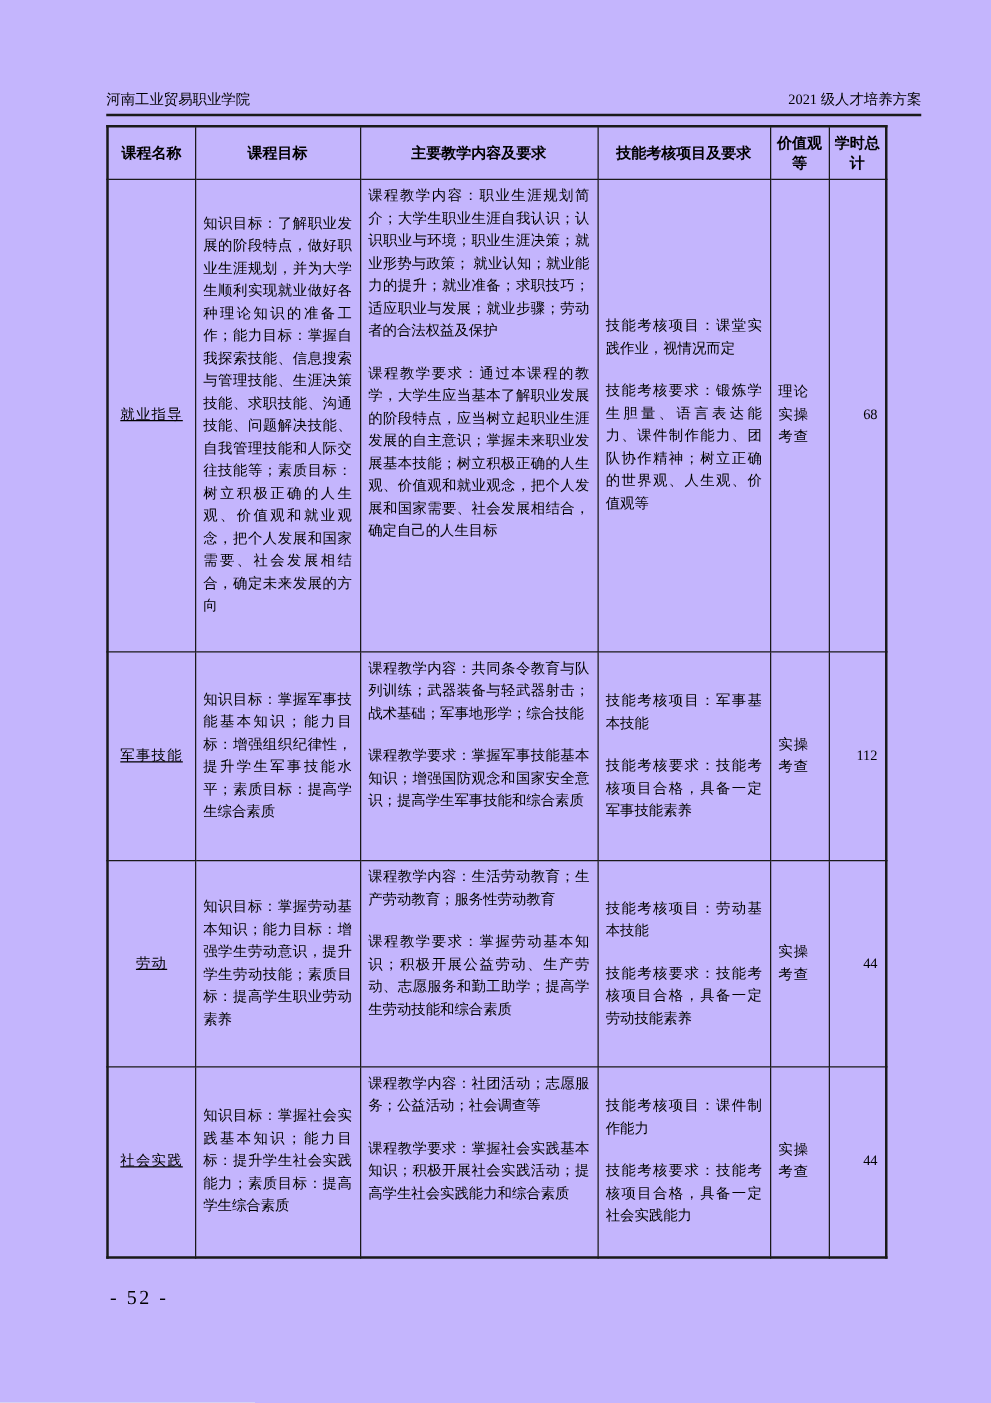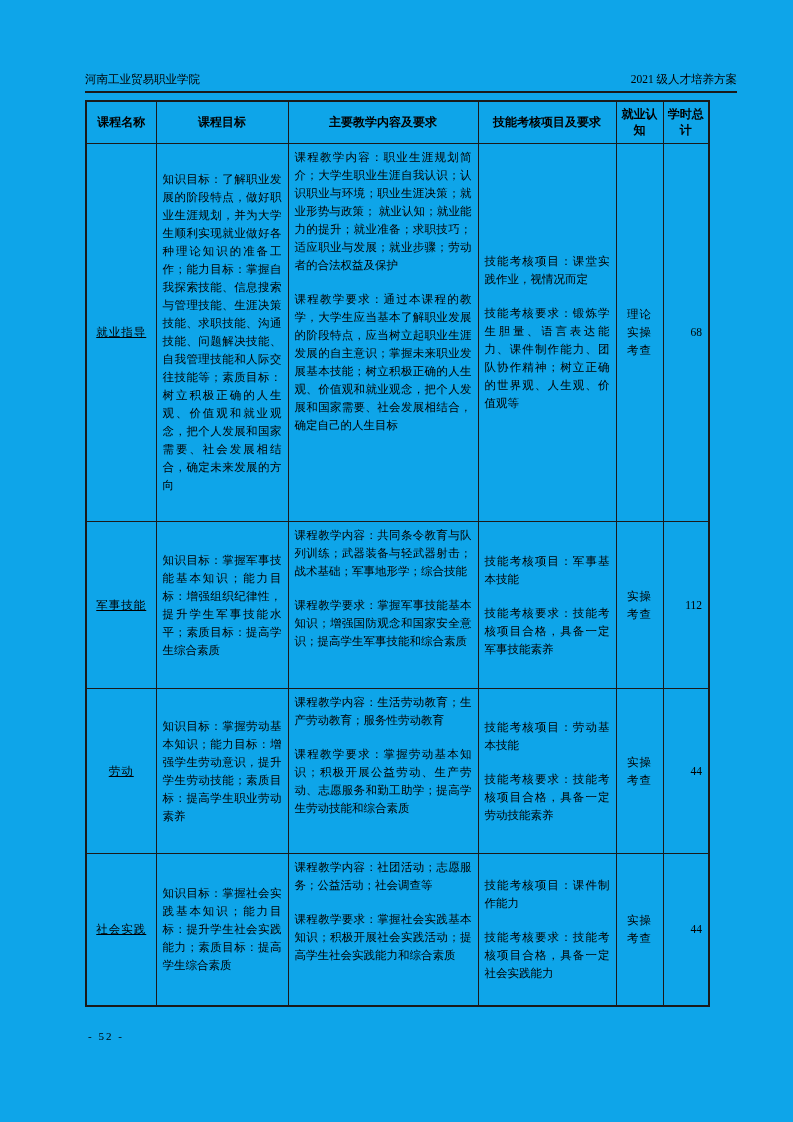--- a/index.html
+++ b/index.html
@@ -1,19 +1,19 @@
 <!DOCTYPE html>
 <html><head>
 <meta charset="utf-8">
 <style>
   html,body{margin:0;padding:0;background:#e8e8e8;}
   .page{
     position:relative;
     width:793px;height:1122px;
-    background:#0ea5e9;
+    background:#c4b5fd;
     font-family:"Liberation Serif","DejaVu Serif",serif;
     color:#000;
     overflow:hidden;
     margin:0 auto;
   }
   .page-header{
     position:absolute;
     left:85px; top:72px; width:652px;
     display:flex; justify-content:space-between; align-items:flex-end;
     font-size:11.5px;
@@ -57,31 +57,31 @@
     vertical-align:middle;
     text-align:justify;
   }
   .cell-content, .cell-assessment{
     text-align:justify;
   }
   .cell-content{vertical-align:top;}
   .cell-assessment{vertical-align:middle;}
   .para2{margin-top:16px;}
   .cell-method{
-    text-align:center; vertical-align:middle;
+    vertical-align:middle;
     white-space:pre-line;
     letter-spacing:1px;
   }
   .cell-hours{
     text-align:right; vertical-align:middle;
   }
   .page-footer{
     position:absolute;
     left:88px; top:1030px;
-    font-size:11px;
+    font-size:16px;
     letter-spacing:2px;
   }
 </style>
 </head>
 <body>
 
 <div class="page">
 
   <div class="page-header">
     <span>河南工业贸易职业学院</span>
@@ -96,21 +96,21 @@
       <col style="width:138px">
       <col style="width:47px">
       <col style="width:46px">
     </colgroup>
     <thead>
       <tr class="tr-header">
         <th>课程名称</th>
         <th>课程目标</th>
         <th>主要教学内容及要求</th>
         <th>技能考核项目及要求</th>
-        <th>就业认知</th>
+        <th>价值观等</th>
         <th>学时总计</th>
       </tr>
     </thead>
     <tbody>
 
       <tr class="row-employment">
         <td class="cell-name">就业指导</td>
         <td class="cell-objectives">知识目标：了解职业发展的阶段特点，做好职业生涯规划，并为大学生顺利实现就业做好各种理论知识的准备工作；能力目标：掌握自我探索技能、信息搜索与管理技能、生涯决策技能、求职技能、沟通技能、问题解决技能、自我管理技能和人际交往技能等；素质目标：树立积极正确的人生观、价值观和就业观念，把个人发展和国家需要、社会发展相结合，确定未来发展的方向</td>
         <td class="cell-content">
           <div>课程教学内容：职业生涯规划简介；大学生职业生涯自我认识；认识职业与环境；职业生涯决策；就业形势与政策； 就业认知；就业能力的提升；就业准备；求职技巧；适应职业与发展；就业步骤；劳动者的合法权益及保护</div>

